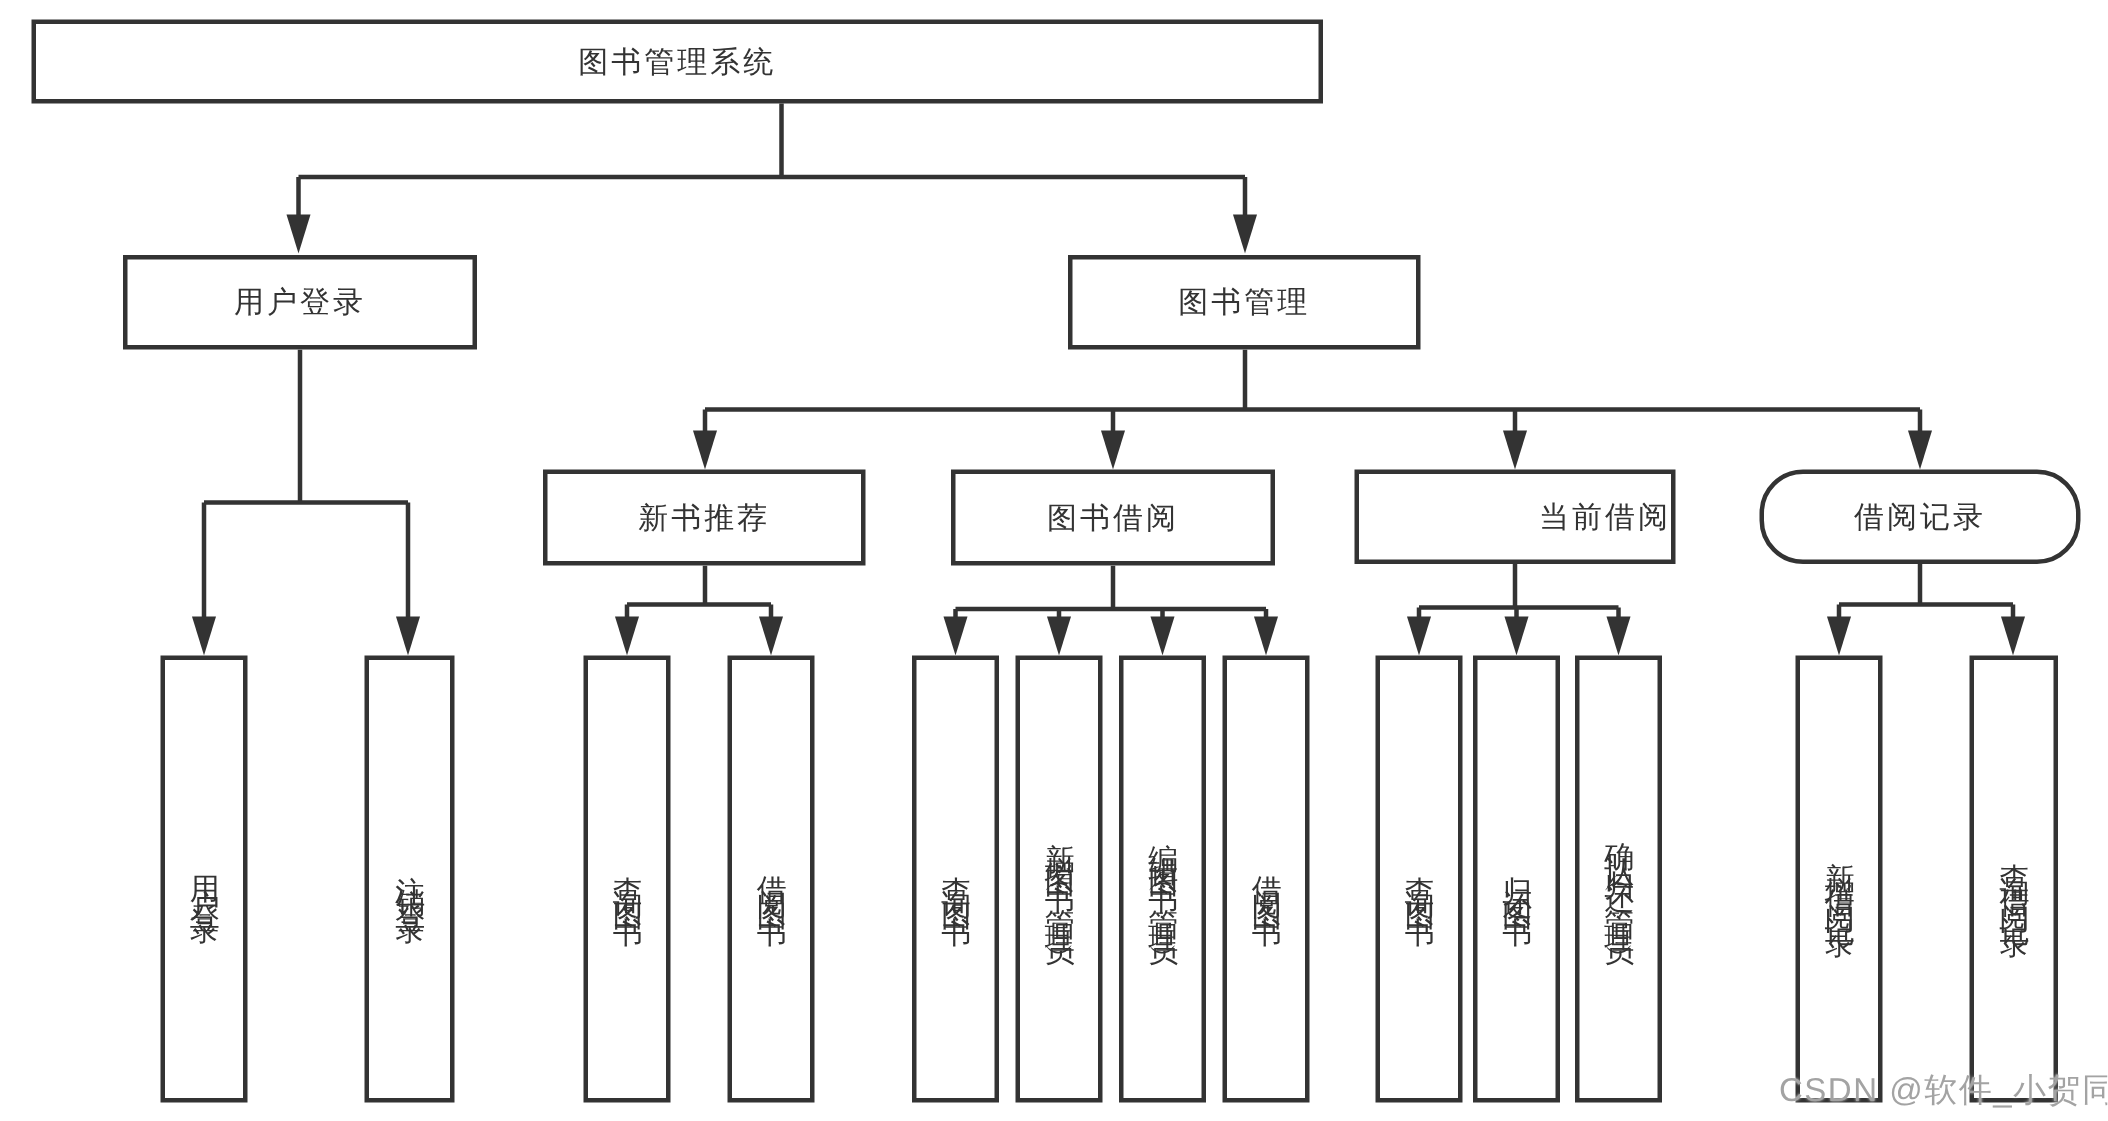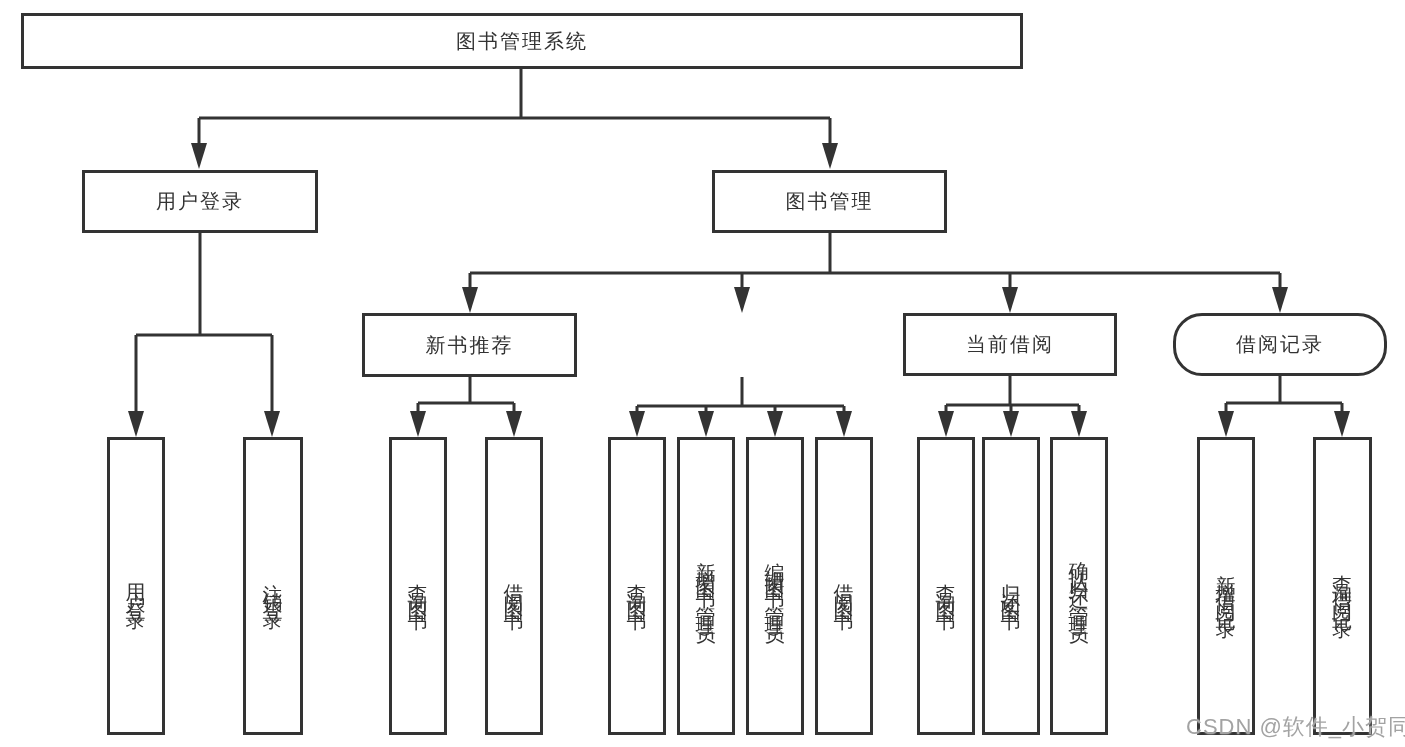--- a/index.html
+++ b/index.html
@@ -94,35 +94,38 @@
 
       <polygon points="938,411 954,411 946,437"></polygon>
       <polygon points="1003,411 1019,411 1011,437"></polygon>
       <polygon points="1071,411 1087,411 1079,437"></polygon>
 
       <polygon points="1218,411 1234,411 1226,437"></polygon>
       <polygon points="1334,411 1350,411 1342,437"></polygon>
     </g>
   </svg>
 
-  <div class="node h-node" style="left:21px;top:13px;width:1002px;height:56px;">
+  <div class="node h-node" style="left:21px;top:13px;width:861px;height:56px;">
     <span>图书管理系统</span>
   </div>
 
   <div class="node h-node" style="left:82px;top:170px;width:236px;height:63px;">
     <span>用户登录</span>
   </div>
   <div class="node h-node" style="left:362px;top:313px;width:215px;height:64px;">
     <span>新书推荐</span>
   </div>
 
   <div class="node h-node" style="left:712px;top:170px;width:235px;height:63px;">
     <span>图书管理</span>
   </div>
-  <div class="node h-node" style="left:903px;top:313px;width:214px;height:63px;">
+  <div class="node h-node" style="left:634px;top:313px;width:216px;height:64px;">
+    <span>图书借阅</span>
+  </div>
+  <div class="node h-node" style="left:903px;top:313px;width:214px;height:63px;justify-content:flex-end;">
     <span>当前借阅</span>
   </div>
   <div class="node h-node" style="left:1173px;top:313px;width:214px;height:63px;border-radius:29px;">
     <span>借阅记录</span>
   </div>
 
   <div class="node v-node" style="left:107px;top:437px;width:58px;height:298px;">
     <span>用户登录</span>
   </div>
   <div class="node v-node" style="left:243px;top:437px;width:60px;height:298px;">

